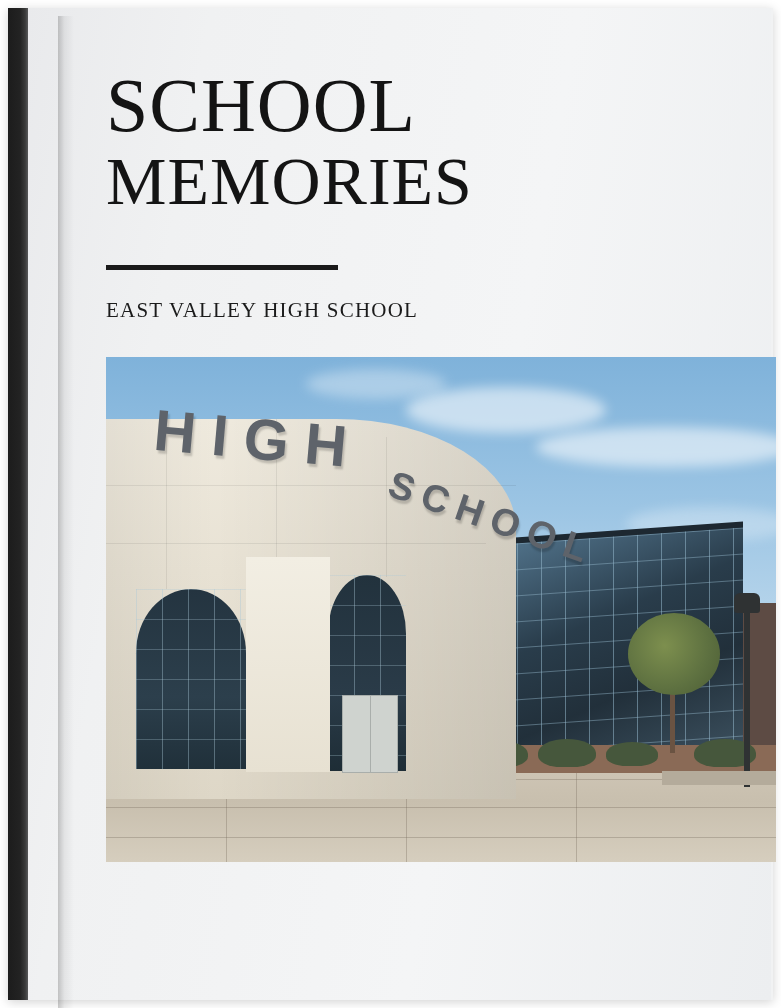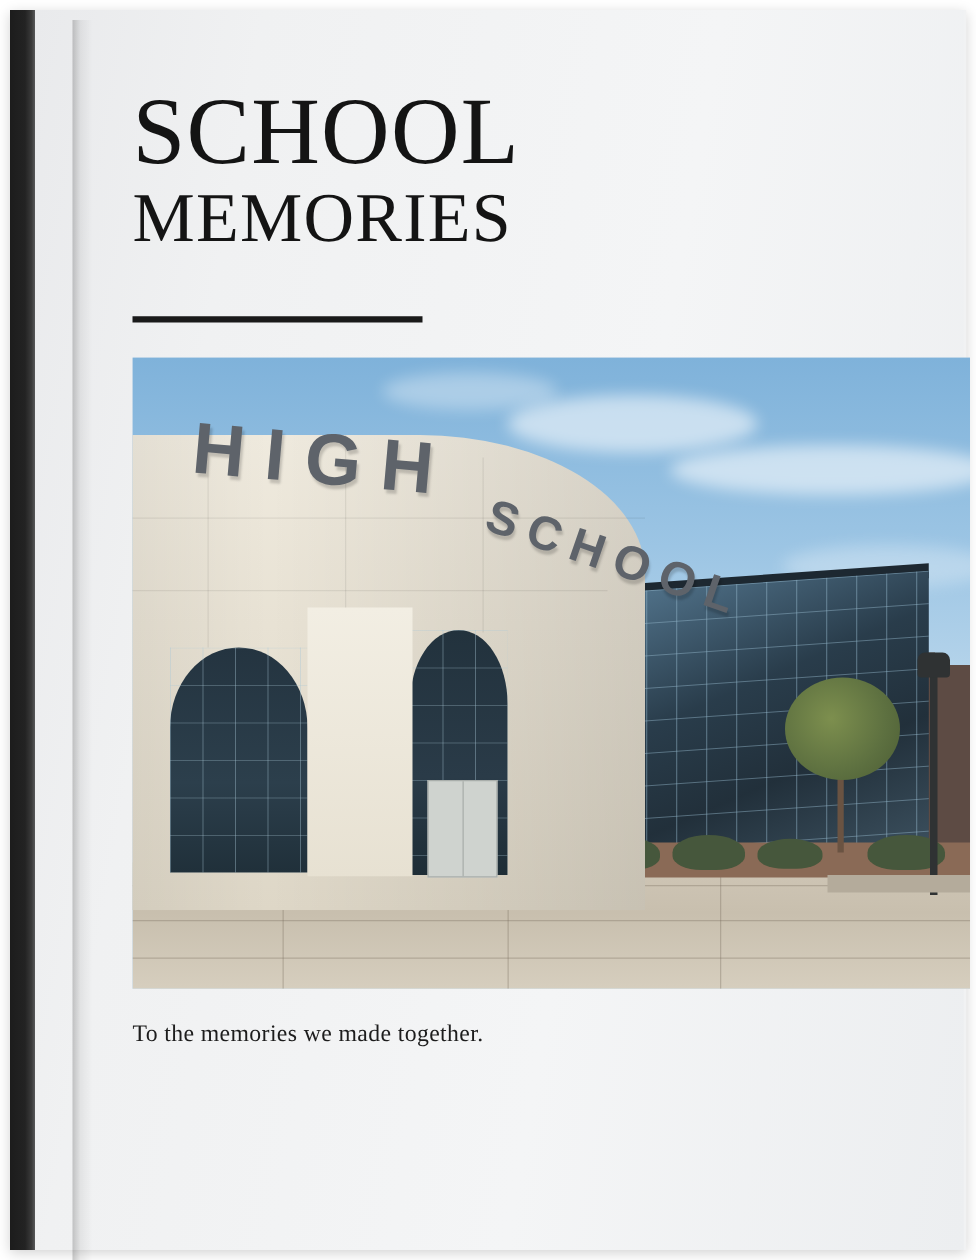--- a/index.html
+++ b/index.html
@@ -72,21 +72,21 @@
     font-weight: 400;
     color: #141414;
     letter-spacing: 1px;
     line-height: 0.98;
   }
   .title-1 {
     font-size: 76px;
     margin: 0 0 6px 0;
   }
   .title-2 {
-    font-size: 56px;
+    font-size: 68px;
     margin: 0;
   }
 
   .rule {
     width: 232px;
     height: 5px;
     background: #1a1a1a;
     margin: 50px 0 28px 0;
   }
 
@@ -338,20 +338,21 @@
   <div class="cover">
     <div class="spine-inner-shadow"></div>
 
     <div class="cover-content">
 
       <h1 class="title-line title-1">SCHOOL</h1>
       <h1 class="title-line title-2">MEMORIES</h1>
 
       <div class="rule"></div>
 
+      <div class="subtitle">EAST VALLEY HIGH SCHOOL</div>
 
       <div class="photo">
         <div class="sky"></div>
         <div class="cloud c1"></div>
         <div class="cloud c2"></div>
         <div class="cloud c3"></div>
         <div class="cloud c4"></div>
 
         <div class="far-building2"></div>
         <div class="far-building"></div>
@@ -398,16 +399,15 @@
         <div class="arch arch-right">
           <div class="arch-grid"></div>
         </div>
         <div class="pillar"></div>
         <div class="entry-door"></div>
 
         <div class="letters">HIGH</div>
         <div class="letters2">SCHOOL</div>
       </div>
 
-      <div class="caption">To the memories we made together.</div>
     </div>
   </div>
 </div>
 
 </body></html>

